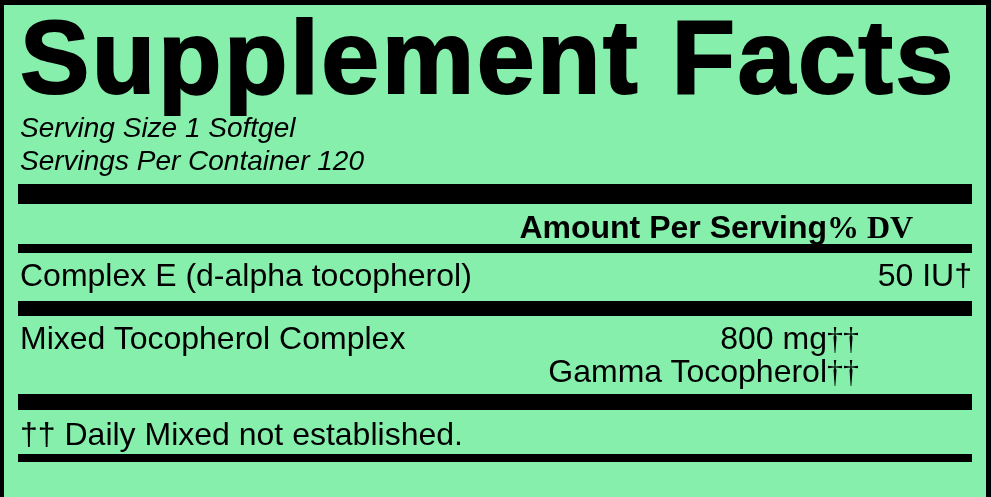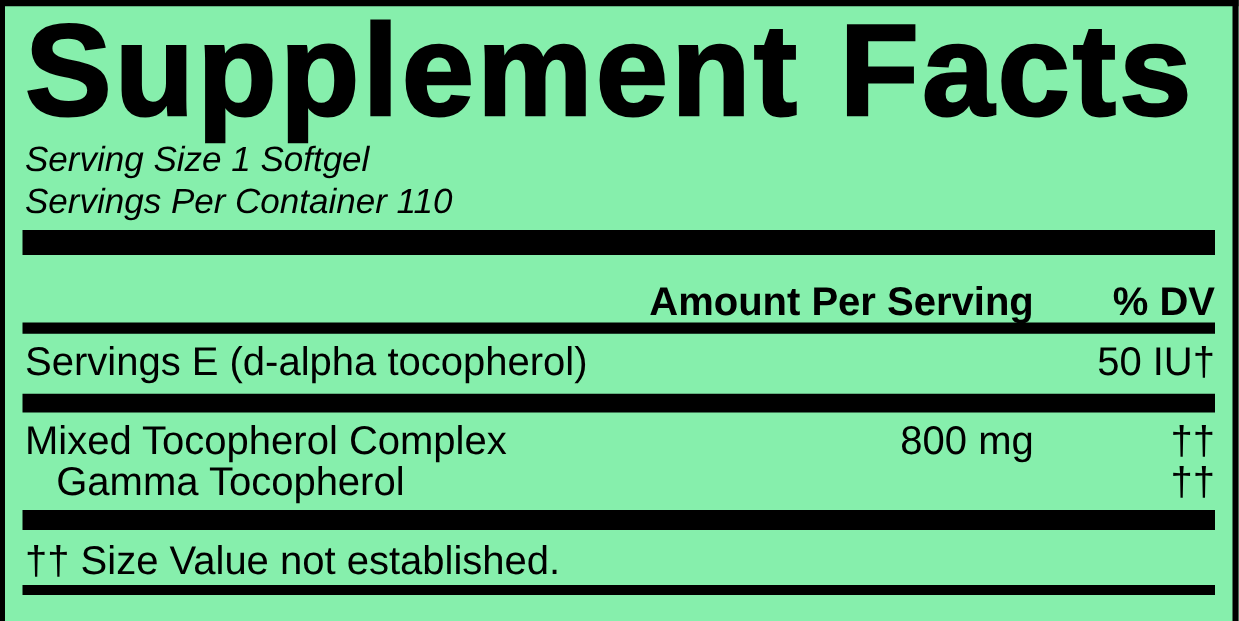--- a/index.html
+++ b/index.html
@@ -45,74 +45,74 @@
   .bar-med2   { height: 16px; }
   .bar-bottom { height: 8px; margin-top: 3px; }
   .row {
     display: flex;
     align-items: baseline;
     font-size: 32px;
     line-height: 33px;
   }
   .row .name   { flex: 1; margin-left: 2px; white-space: nowrap; }
   .row .amount { text-align: right; white-space: nowrap; }
-  .row .dv     { width: 145px; text-align: right; white-space: nowrap; }
-  .header-row  { padding-top: 21px; font-weight: bold; }
+  .row .dv     { width: 145px; text-align: left; white-space: nowrap; font-family: Liberation Serif, serif; }
+  .header-row  { padding-top: 7px; font-weight: bold; }
   .vitamin-row { padding: 6px 0 9px 0; }
   .group       { padding: 6px 0; }
-  .group .row.indent .name { padding-left: 25px; }
+  .group .row.indent .name { padding-left: 25px; text-align: right; }
   .footnotes {
     padding-top: 8px;
     font-size: 32px;
     line-height: 33px;
   }
   .footnotes .fn { margin-left: 2px; white-space: nowrap; }
 </style>
 </head>
 <body>
 
 <div class="label">
 
   <h1 class="title">Supplement Facts</h1>
 
   <div class="serving-info">
     <div>Serving Size 1 Softgel</div>
-    <div>Servings Per Container 110</div>
+    <div>Servings Per Container 120</div>
   </div>
 
   <div class="bar bar-thick"></div>
 
   <div class="row header-row">
     <div class="name"></div>
     <div class="amount">Amount Per Serving</div>
     <div class="dv">% DV</div>
   </div>
 
   <div class="bar bar-thin"></div>
 
   <div class="row vitamin-row">
-    <div class="name">Servings E (d-alpha tocopherol)</div>
+    <div class="name">Complex E (d-alpha tocopherol)</div>
     <div class="amount">50 IU†</div>
   </div>
 
   <div class="bar bar-med"></div>
 
   <div class="group">
     <div class="row">
       <div class="name">Mixed Tocopherol Complex</div>
       <div class="amount">800 mg</div>
       <div class="dv">††</div>
     </div>
     <div class="row indent">
       <div class="name">Gamma Tocopherol</div>
       <div class="dv">††</div>
     </div>
   </div>
 
   <div class="bar bar-med2"></div>
 
   <div class="footnotes">
-    <div class="fn">†† Size Value not established.</div>
+    <div class="fn">†† Daily Mixed not established.</div>
   </div>
 
   <div class="bar bar-bottom"></div>
 
 </div>
 
 </body></html>

